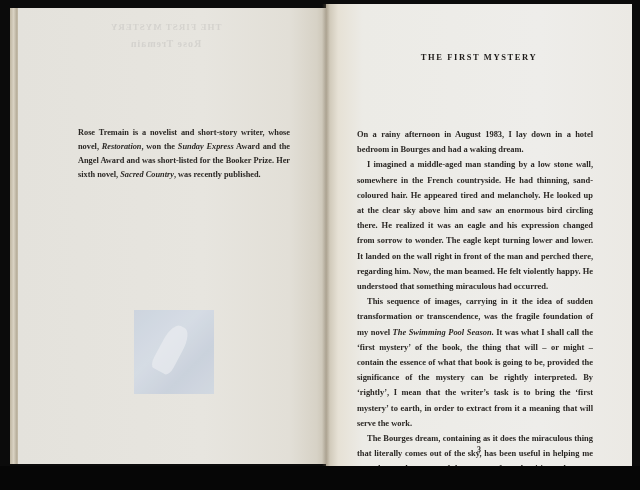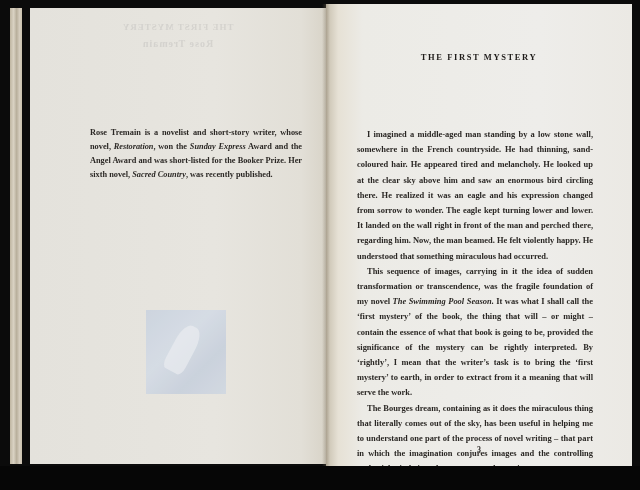--- a/index.html
+++ b/index.html
@@ -30,21 +30,20 @@
       top: 8px;
       height: 456px;
       font-family: "Liberation Serif", "DejaVu Serif", serif;
       color: #2a2724;
       font-weight: bold;
     }
     .page-left {
       left: 18px;
       width: 308px;
       background: linear-gradient(90deg, #e4e2dc 0%, #e7e5df 60%, #e2dfd7 88%, #d7d2c6 97%, #c9c2b3 100%);
-      margin-left: 12px;
     }
     .page-right {
       left: 326px;
       top: 4px;
       height: 462px;
       width: 306px;
       background: linear-gradient(90deg, #c7bfae 0%, #e6e1d5 4%, #ecebe6 12%, #eeedea 70%, #ebe9e4 100%);
     }
     .spine-shadow {
       position: absolute;
@@ -150,20 +149,21 @@
     <div class="bio" id="bio"><span>Rose Tremain is a novelist and short-story writer, whose novel, </span><i>Restoration</i><span>, won the </span><i>Sunday Express</i><span> Award and the Angel Award and was short-listed for the Booker Prize. Her sixth novel, </span><i>Sacred Country</i><span>, was recently published.</span></div>
 
     <div class="illustration">
       <div class="figure"></div>
     </div>
   </div>
 
   <div class="page page-right">
     <div class="running-head">THE FIRST MYSTERY</div>
     <div class="body-text" id="body">
+        <p class="first"><span>On a rainy afternoon in August 1983, I lay down in a hotel bedroom in Bourges and had a waking dream.</span></p>
         <p class=""><span>I imagined a middle-aged man standing by a low stone wall, somewhere in the French countryside. He had thinning, sand-coloured hair. He appeared tired and melancholy. He looked up at the clear sky above him and saw an enormous bird circling there. He realized it was an eagle and his expression changed from sorrow to wonder. The eagle kept turning lower and lower. It landed on the wall right in front of the man and perched there, regarding him. Now, the man beamed. He felt violently happy. He understood that something miraculous had occurred.</span></p>
         <p class=""><span>This sequence of images, carrying in it the idea of sudden transformation or transcendence, was the fragile foundation of my novel </span><i>The Swimming Pool Season</i><span>. It was what I shall call the ‘first mystery’ of the book, the thing that will – or might – contain the essence of what that book is going to be, provided the significance of the mystery can be rightly interpreted. By ‘rightly’, I mean that the writer’s task is to bring the ‘first mystery’ to earth, in order to extract from it a meaning that will serve the work.</span></p>
         <p class=""><span>The Bourges dream, containing as it does the miraculous thing that literally comes out of the sky, has been useful in helping me to understand one part of the process of novel writing – that part in which the imagination conjures images and the controlling authorial mind gives them context and meaning.</span></p>
       </div>
     <div class="folio">3</div>
   </div>
 
   <div class="spine-shadow"></div>
   <div class="bottom-black"></div>
 </div>

